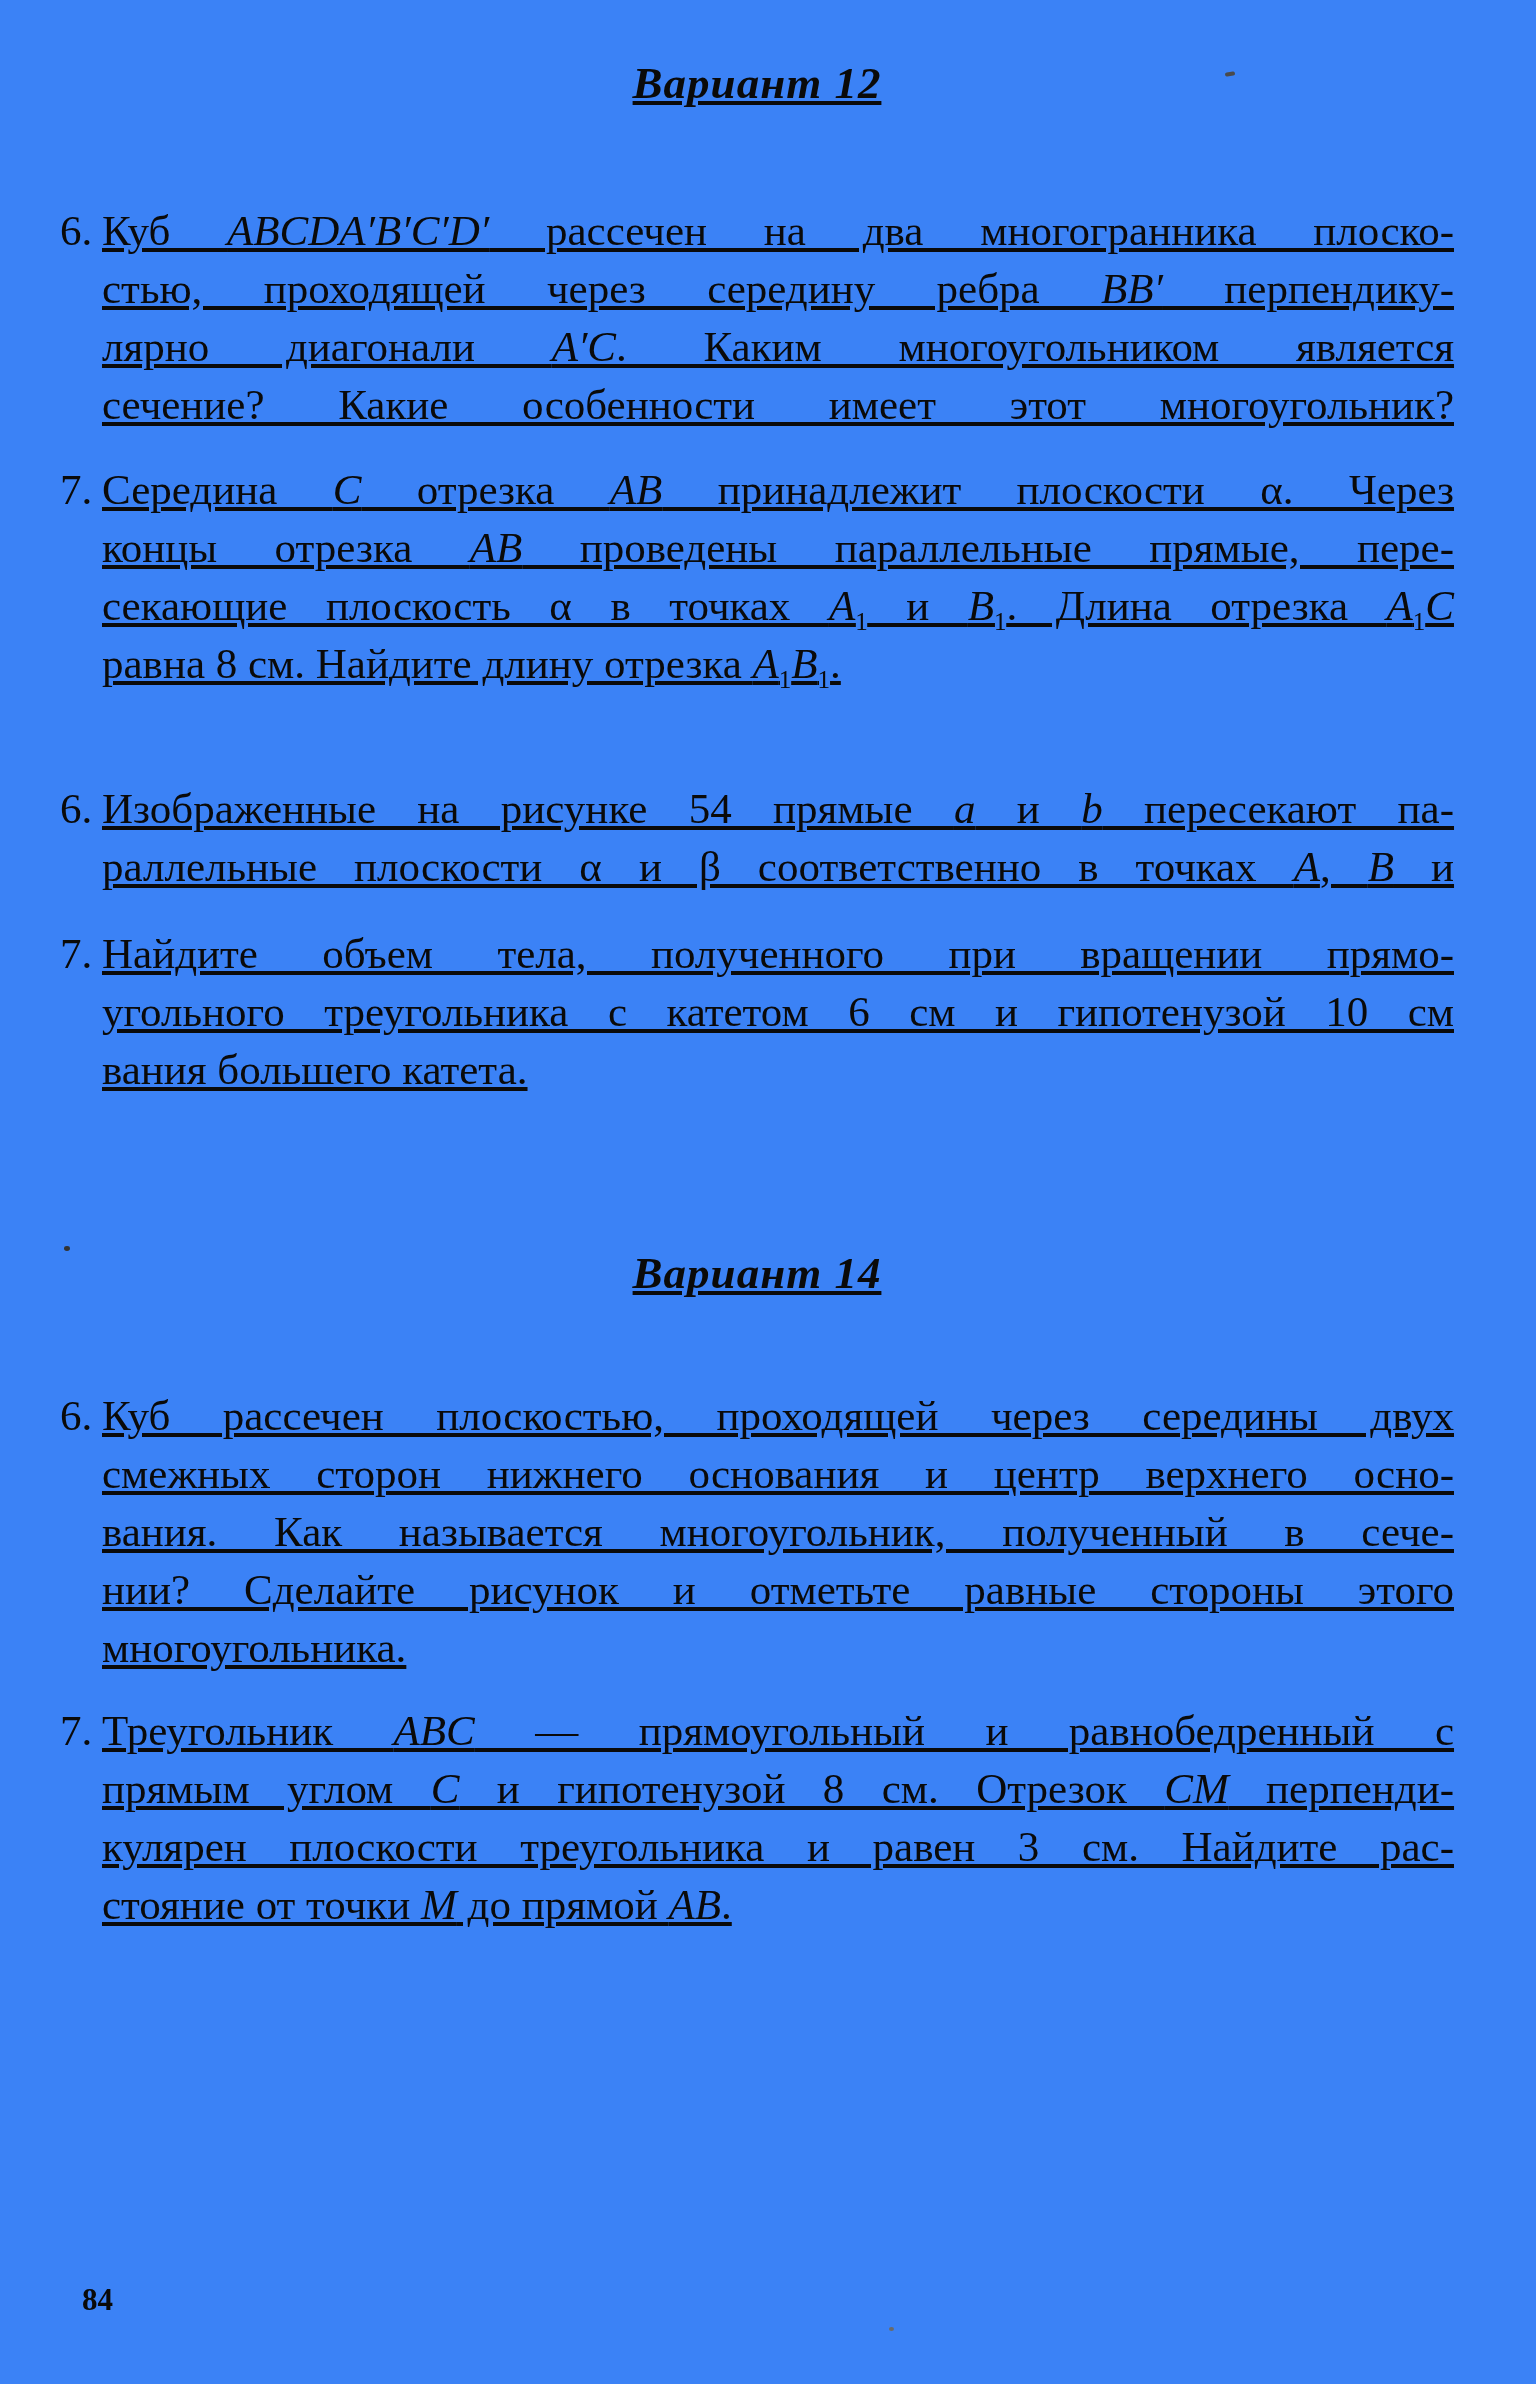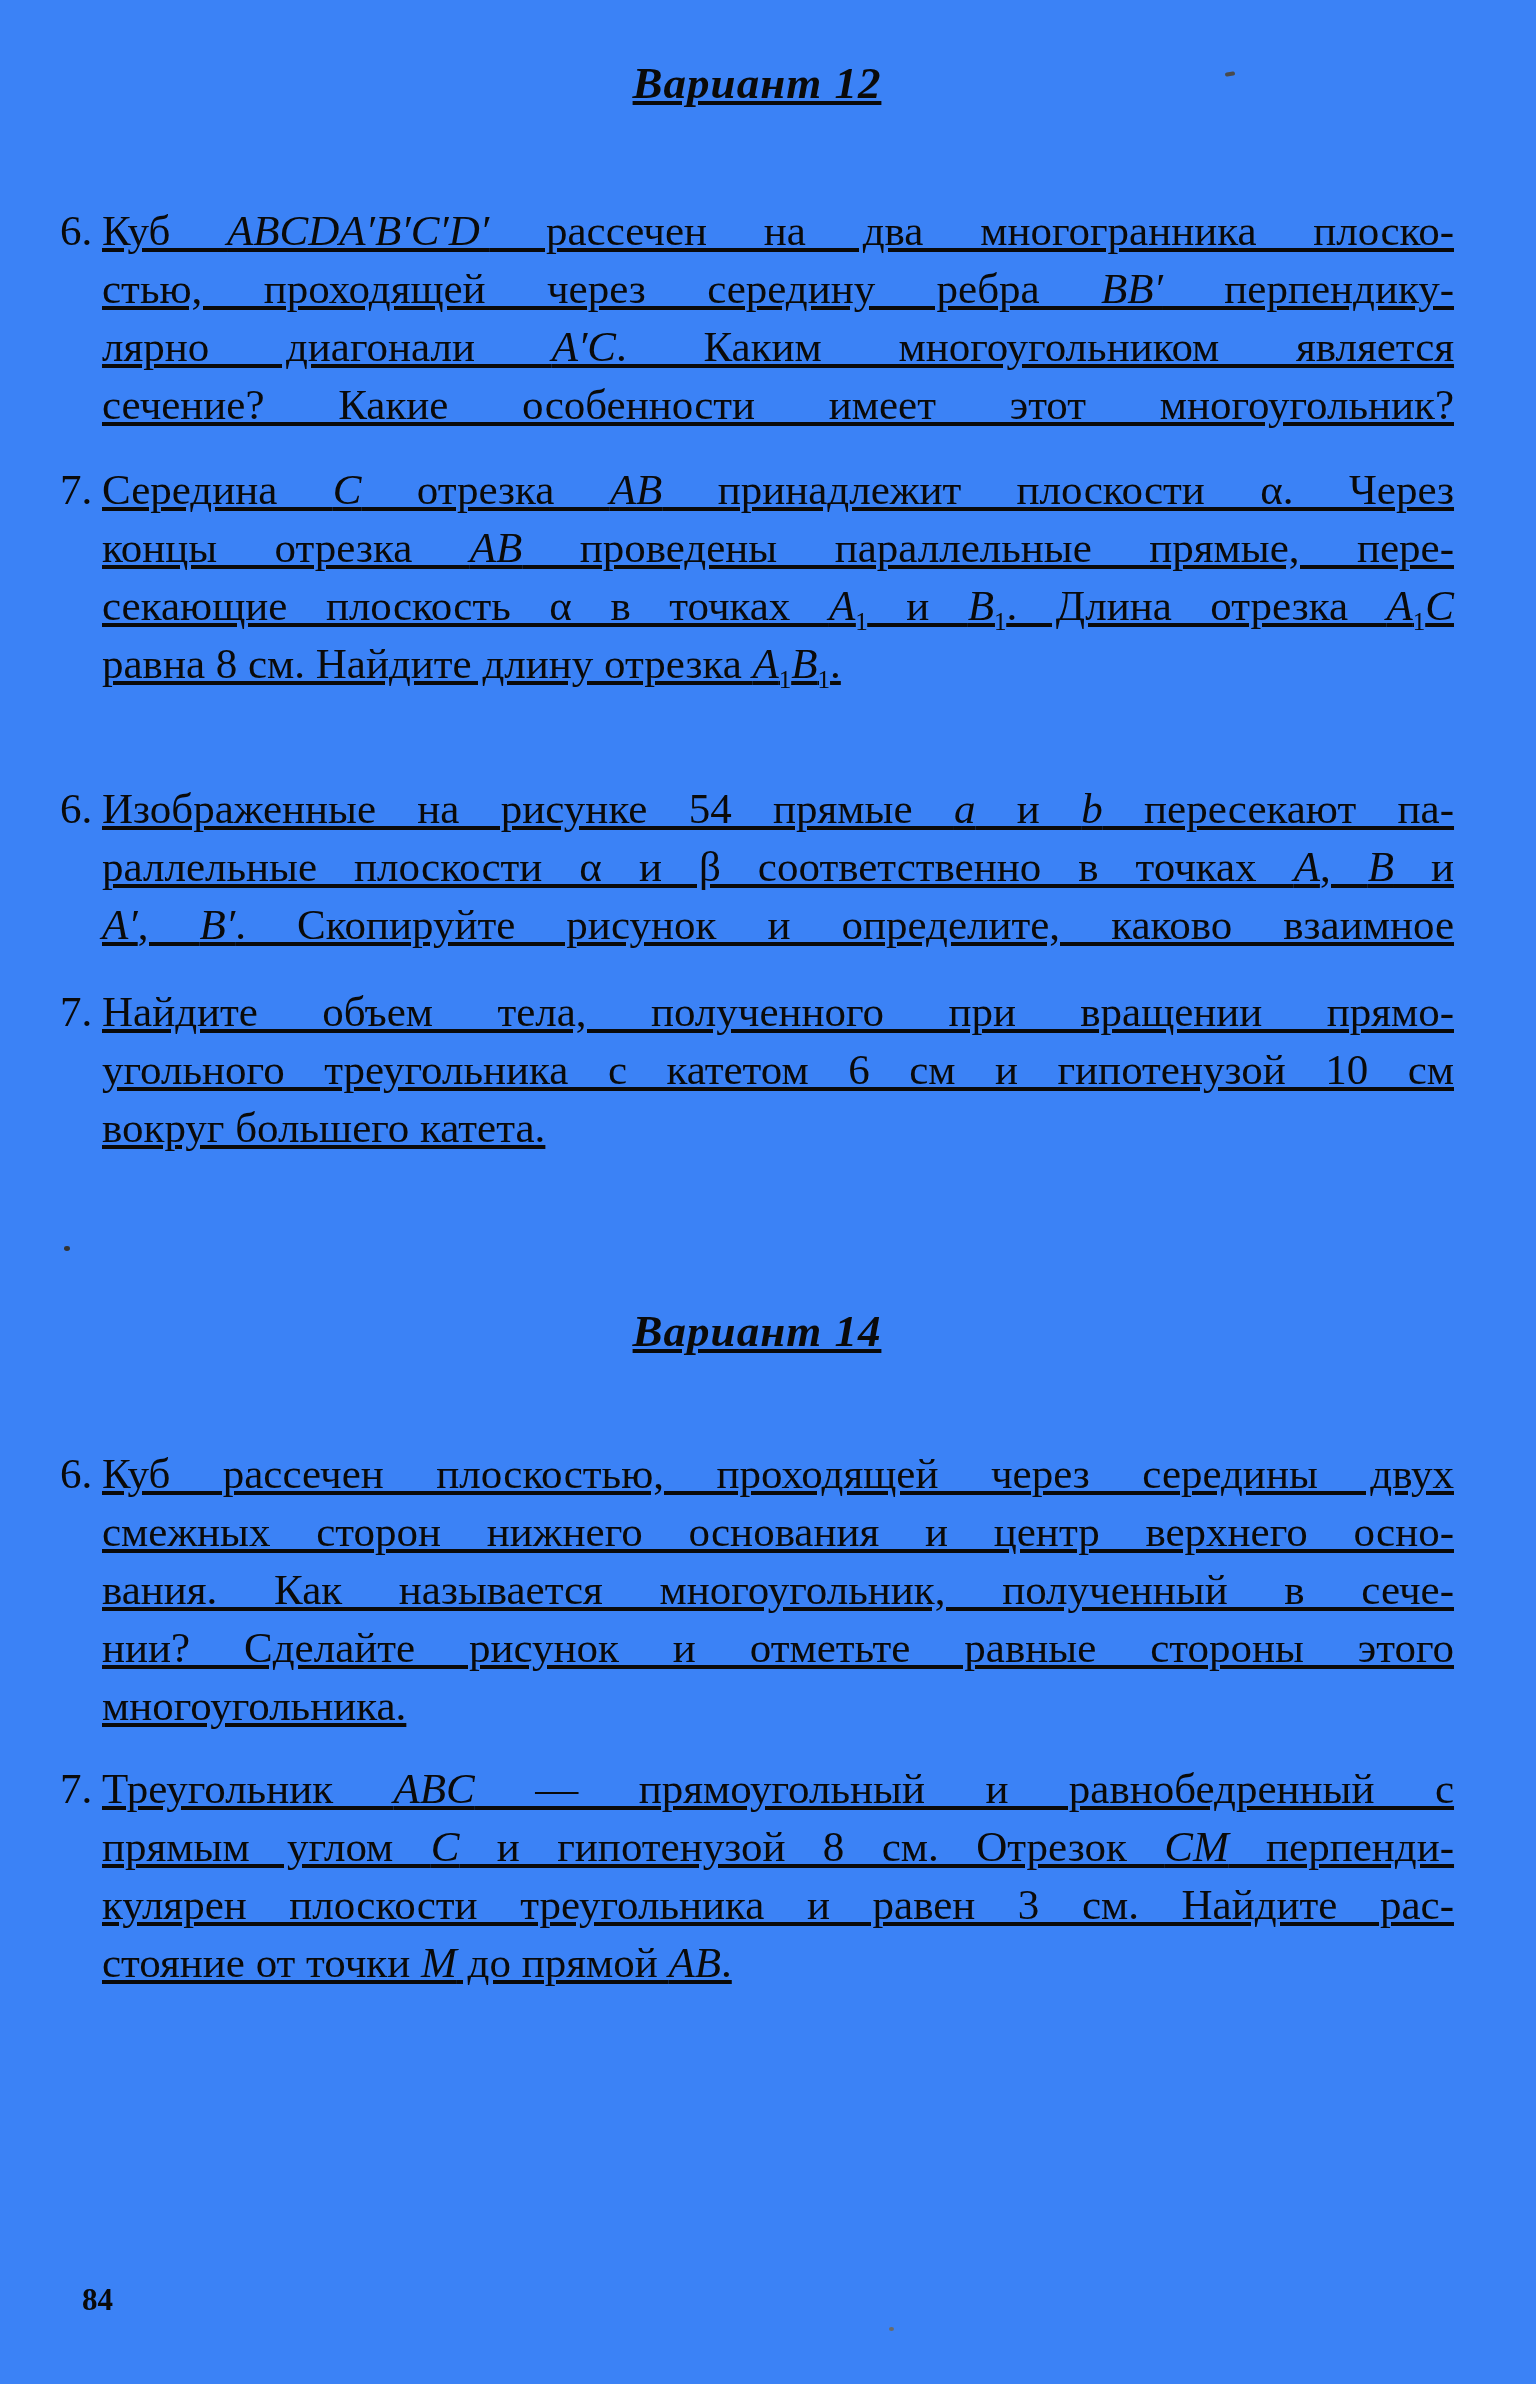--- a/index.html
+++ b/index.html
@@ -114,29 +114,28 @@
         </div>
     </div>
   </section>
 
   <section class="variant v13">
     <div class="problem first">
       <span class="pnum">6.</span>
       <div class="ptext">
           <div class="pline">Изображенные на рисунке 54 прямые <i>a</i> и <i>b</i> пересекают па-</div>
           <div class="pline">раллельные плоскости α и β соответственно в точках <i>A</i>, <i>B</i> и</div>
-          <div class="pline"><i>A′</i>, <i>B′</i>. Скопируйте рисунок и определите, каково взаимное</div>
         </div>
     </div>
     <div class="problem">
       <span class="pnum">7.</span>
       <div class="ptext">
           <div class="pline">Найдите объем тела, полученного при вращении прямо-</div>
           <div class="pline">угольного треугольника с катетом 6 см и гипотенузой 10 см</div>
-          <div class="pline last">вокруг большего катета.</div>
+          <div class="pline last">вания большего катета.</div>
         </div>
     </div>
   </section>
 
   <section class="variant v14">
     <h2 class="vtitle">Вариант 14</h2>
     <div class="problem first">
       <span class="pnum">6.</span>
       <div class="ptext">
           <div class="pline">Куб рассечен плоскостью, проходящей через середины двух</div>

